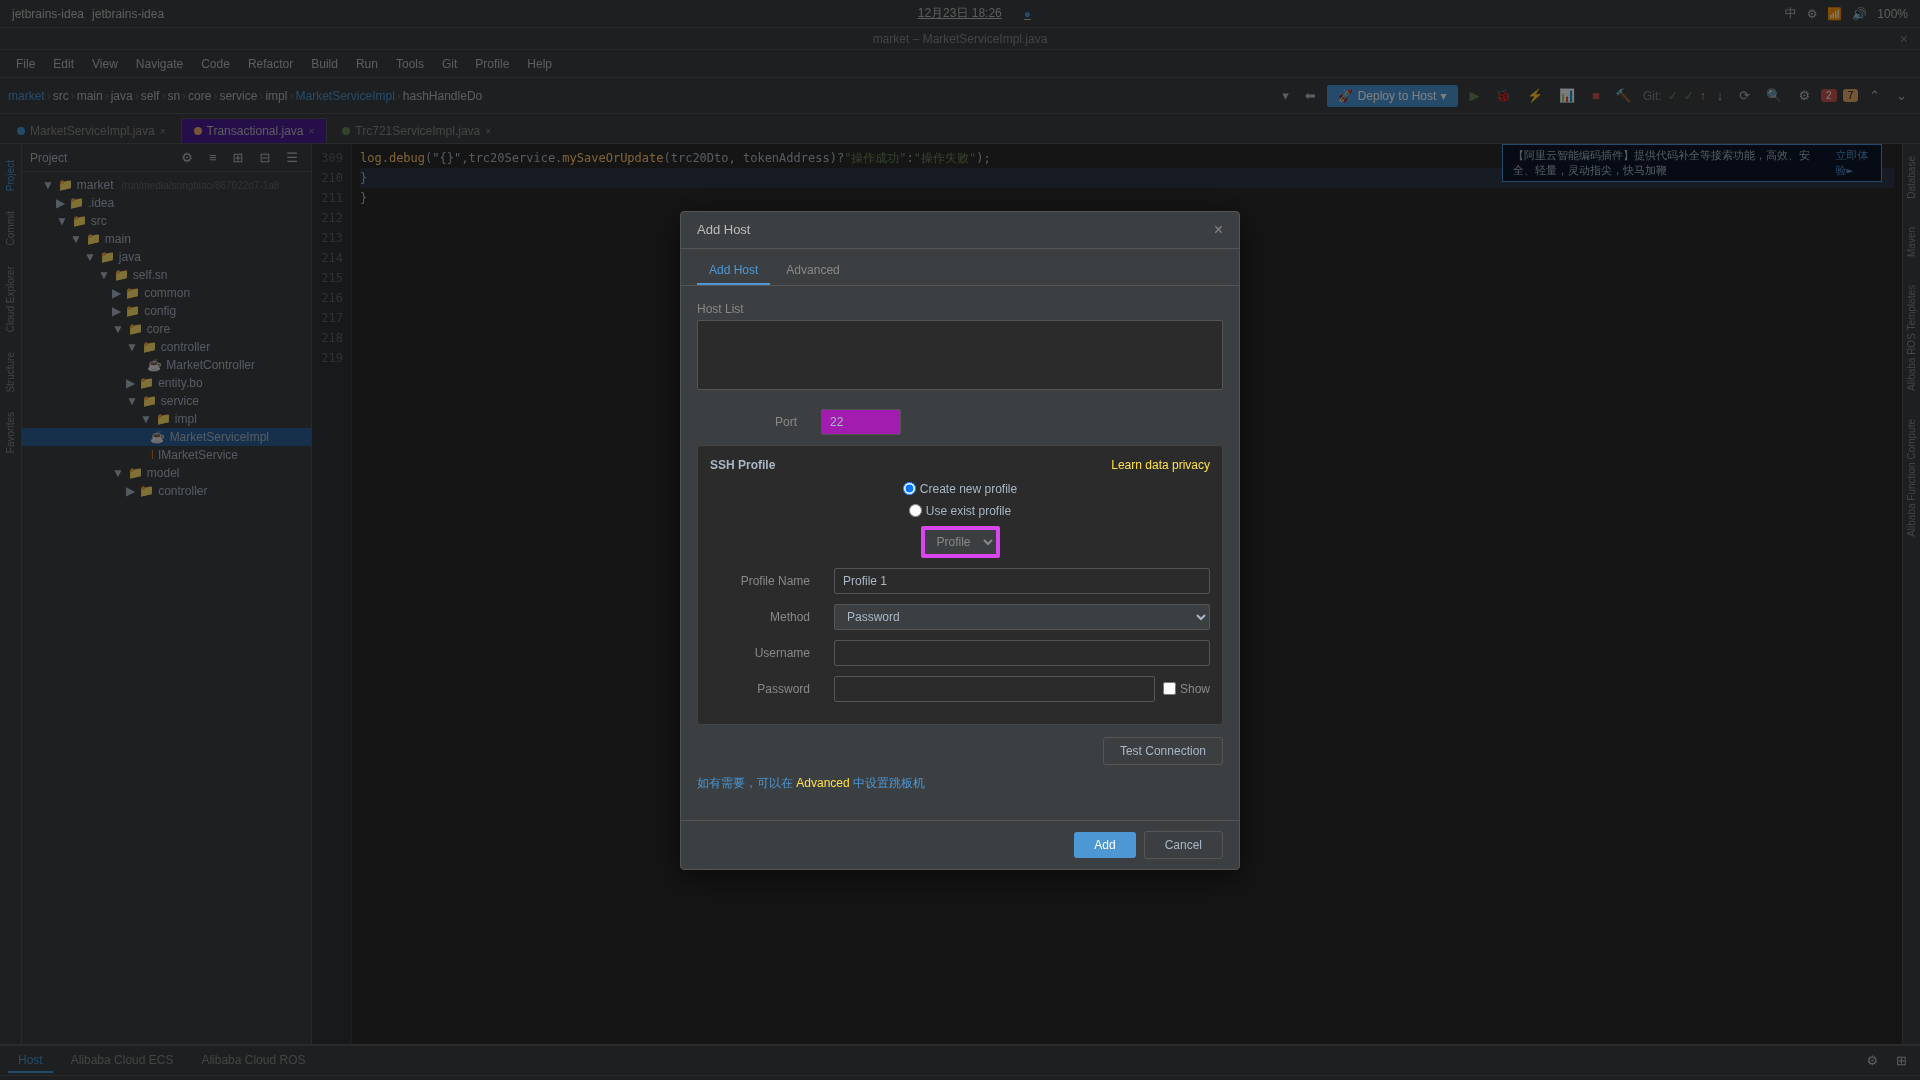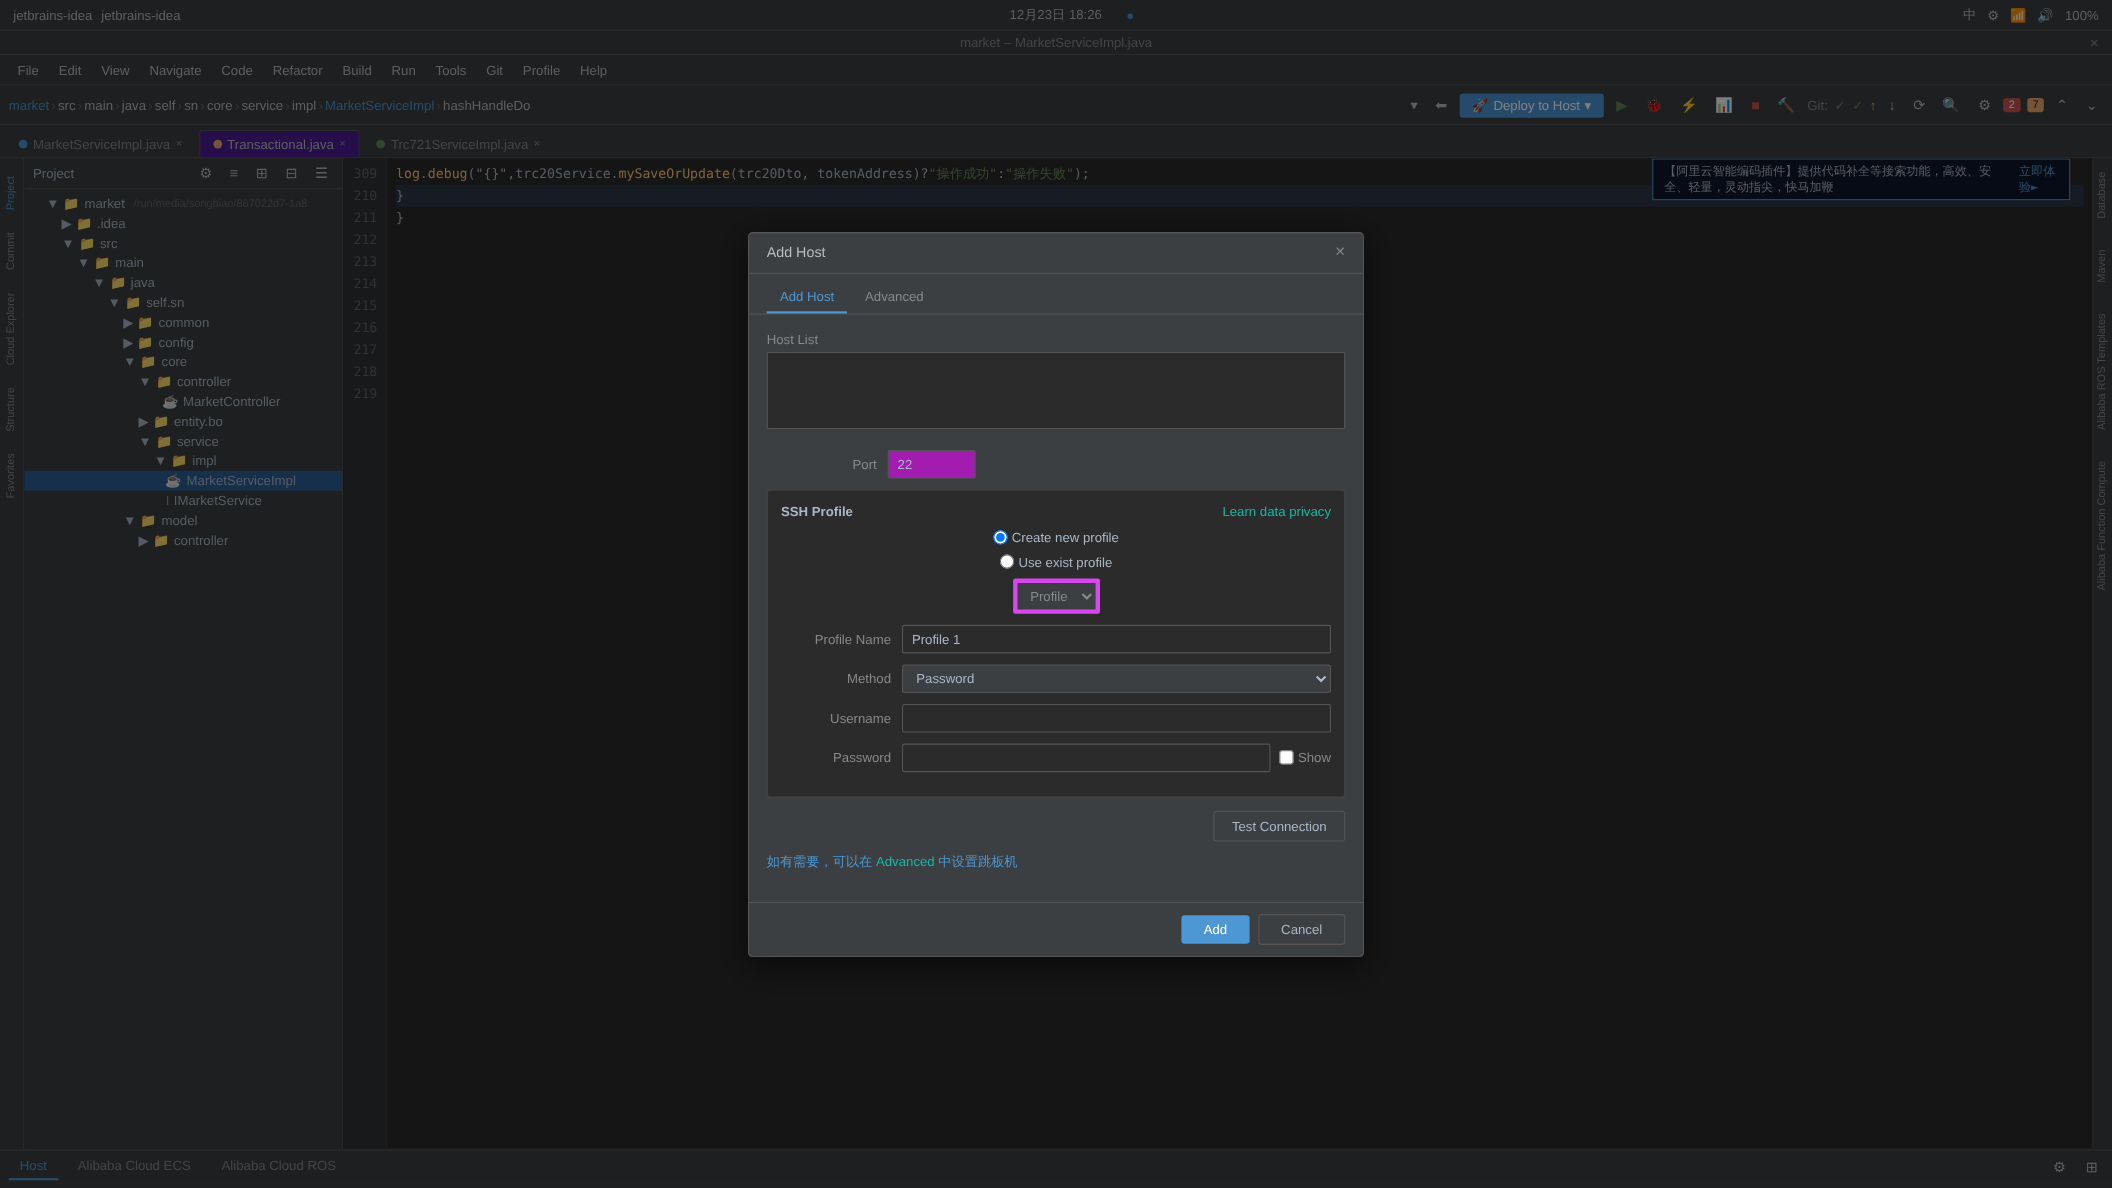--- a/index.html
+++ b/index.html
@@ -11,21 +11,21 @@
       background: #3c3f41;
       display: flex;
       align-items: center;
       justify-content: space-between;
       padding: 0 12px;
       font-size: 12px;
       color: #bbbbbb;
       border-bottom: 1px solid #555;
     }
     .system-bar-left { display: flex; align-items: center; gap: 8px; }
-    .system-bar-center { display: flex; align-items: center; gap: 22px; }
+    .system-bar-center { display: flex; align-items: center; gap: 22px; text-decoration: underline; }
     .system-bar-right { display: flex; align-items: center; gap: 10px; }
 
     
     .menu-bar {
       height: 28px;
       background: #3c3f41;
       display: flex;
       align-items: center;
       padding: 0 8px;
       border-bottom: 1px solid #555;
@@ -324,21 +324,21 @@
       font-size: 12px;
       border-radius: 2px;
       resize: none;
       outline: none;
       font-family: monospace;
     }
     .form-row {
       display: flex;
       align-items: center;
       margin-bottom: 10px;
-      gap: 10px;
+      gap: 24px;
     }
     .form-row-label {
       width: 100px;
       font-size: 12px;
       color: #888;
       text-align: right;
       flex-shrink: 0;
     }
     .form-row-content { flex: 1; display: flex; align-items: center; gap: 8px; }
     .port-input {
@@ -358,21 +358,21 @@
       padding: 12px;
       margin-bottom: 12px;
     }
     .ssh-header {
       display: flex;
       align-items: center;
       justify-content: space-between;
       margin-bottom: 10px;
     }
     .ssh-title { font-size: 12px; color: #a9b7c6; font-weight: bold; }
-    .learn-link { font-size: 12px; color: #14b8a6; cursor: pointer; text-decoration: none; }
+    .learn-link { font-size: 12px; color: #fde047; cursor: pointer; text-decoration: none; }
     .radio-group { display: flex; align-items: center; gap: 8px; margin-bottom: 10px; flex-direction: column; }
     .radio-label { display: flex; align-items: center; gap: 4px; font-size: 12px; color: #a9b7c6; cursor: pointer; }
     .profile-select {
       flex: 1;
       background: #3c3f41;
       border: 4px solid #d946ef;
       color: #888;
       padding: 4px 8px;
       font-size: 12px;
       border-radius: 2px;

